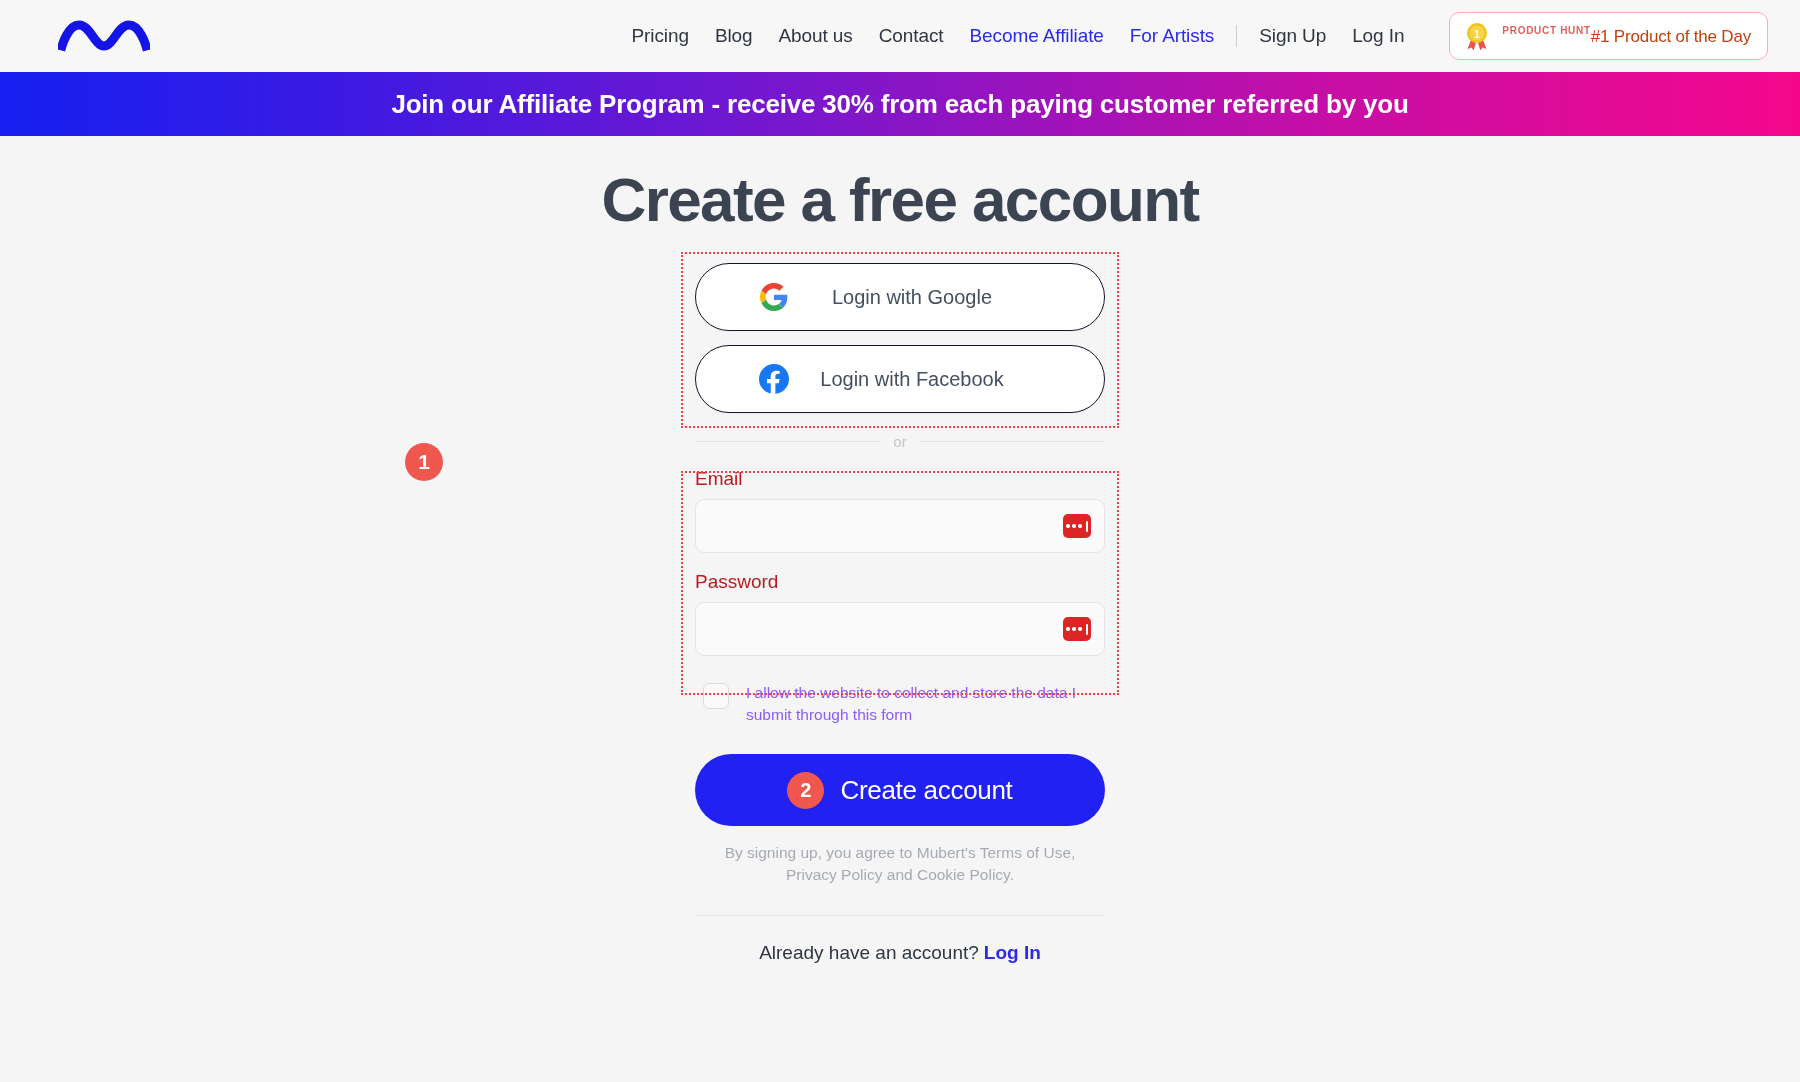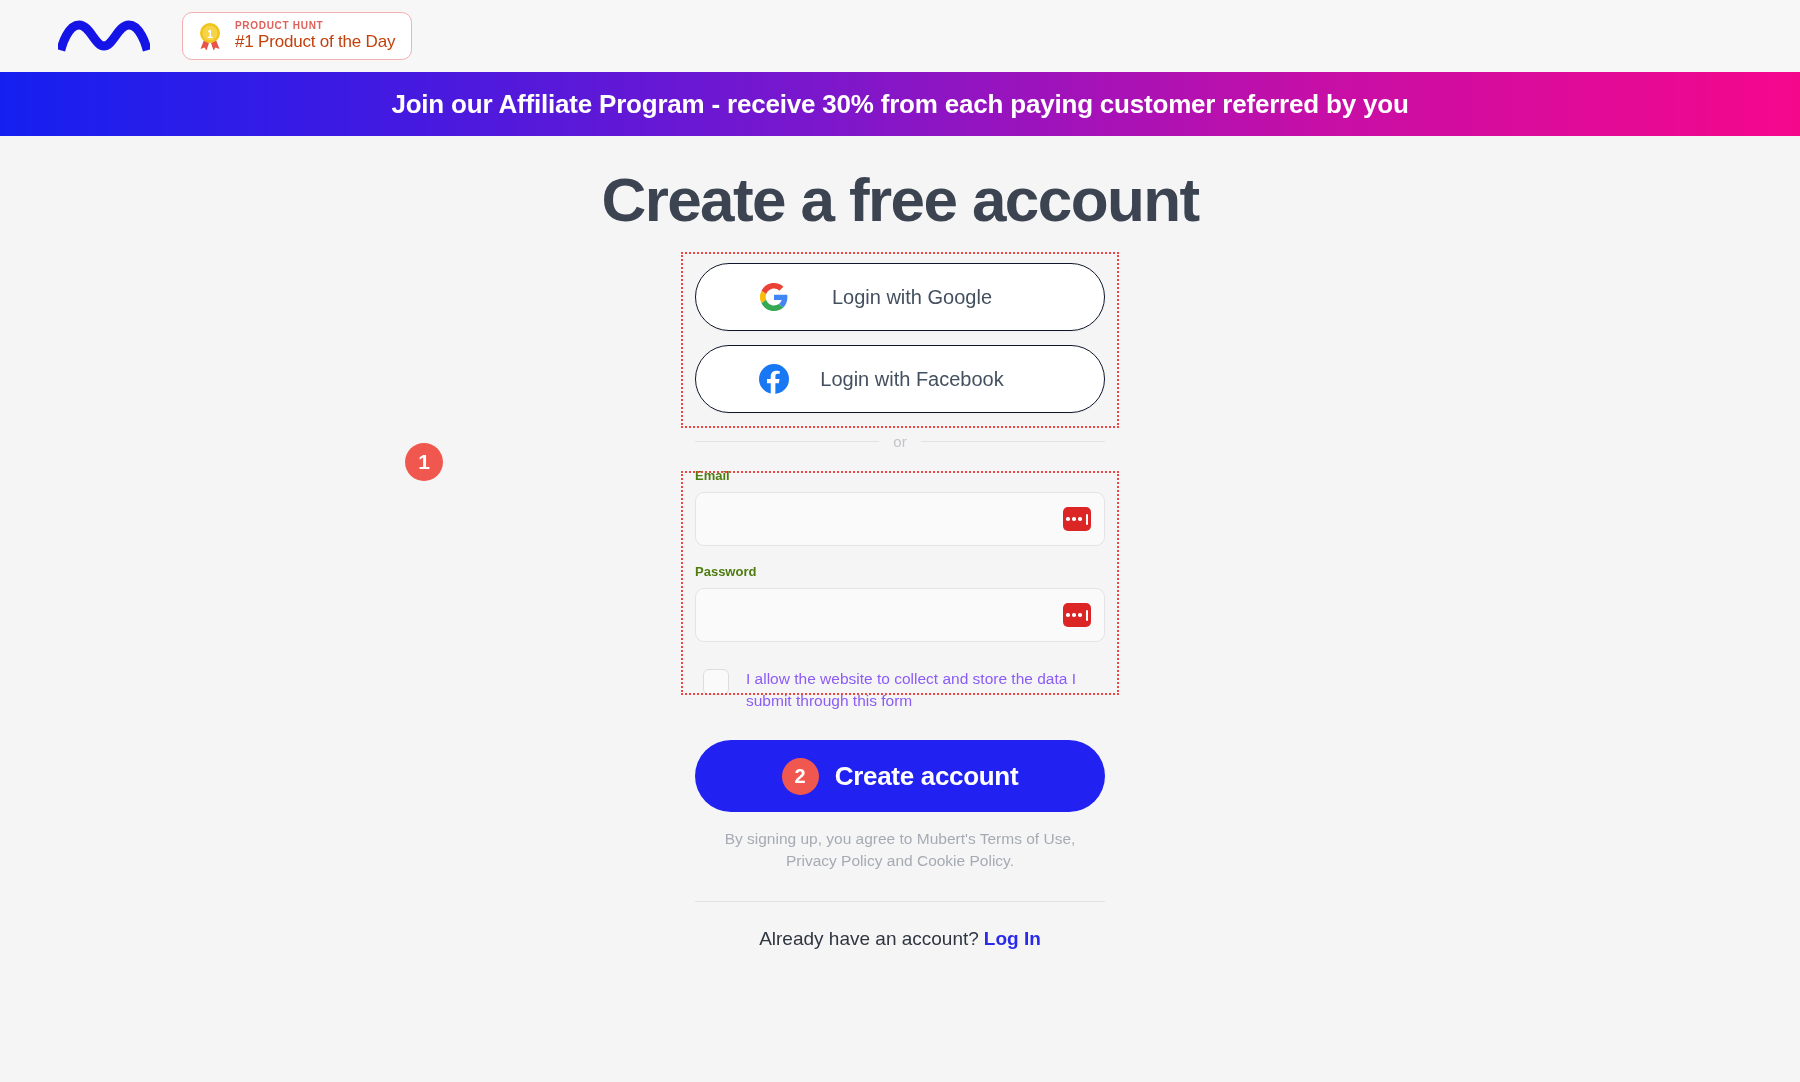--- a/index.html
+++ b/index.html
@@ -50,21 +50,21 @@
     border-radius: 10px;
     background: #ffffff;
     height: 48px;
     display: flex;
     align-items: center;
     padding: 0 16px 0 12px;
     gap: 10px;
     flex: 0 0 auto;
   }
   .ph-medal { width: 30px; height: 30px; flex: 0 0 auto; }
-  .ph-text { display: flex; flex-direction: column; justify-content: center; line-height: 1.05; }
+  .ph-text { display: flex; flex-direction: row; justify-content: center; line-height: 1.05; }
   .ph-kicker {
     font-size: 10px;
     font-weight: bold;
     letter-spacing: 0.7px;
     color: #e0605a;
   }
   .ph-title {
     font-size: 17px;
     font-weight: normal;
     color: #c2410c;
@@ -179,24 +179,23 @@
   .or-line { flex: 1; height: 1px; background: #e2e2e4; }
   .or-text {
     font-size: 15px;
     color: #c3c4c8;
     padding: 0 14px;
   }
 
   
   .field { margin-bottom: 18px; }
   .field-label {
-    font-size: 13px;
-    color: #4d7c0f;
+    font-size: 19px;
+    color: #b91c1c;
     margin-bottom: 9px;
-    font-weight: bold;
   }
   .field-input-wrap { position: relative; }
   .field-input {
     width: 100%;
     height: 54px;
     border: 1px solid #e4e4e6;
     border-radius: 9px;
     background: #fafafb;
     padding: 0 60px 0 18px;
     font-size: 17px;
@@ -255,21 +254,21 @@
     border: none;
     border-radius: 36px;
     display: flex;
     align-items: center;
     justify-content: center;
     cursor: pointer;
   }
   .primary-label {
     color: #ffffff;
     font-size: 26px;
-    font-weight: bold;
+    font-weight: normal;
     letter-spacing: -0.3px;
   }
 
   .terms {
     text-align: center;
     font-size: 15.5px;
     line-height: 1.45;
     color: #a6abb3;
     margin-top: 16px;
     padding: 0 10px;
@@ -296,20 +295,31 @@
 </head>
 <body>
 
 <div class="header">
   <a class="logo-link" href="#">
     <svg class="logo" viewBox="0 0 92 40">
       <path d="M4 30 C 4 30, 10 9, 21 9 C 32 9, 37 30, 46 30 C 55 30, 60 9, 71 9 C 82 9, 88 30, 88 30" fill="none" stroke="#1414e6" stroke-width="9" stroke-linecap="square"></path>
     </svg>
   </a>
 
+  <nav class="nav">
+    <a class="nav-link" href="#">Pricing</a>
+    <a class="nav-link" href="#">Blog</a>
+    <a class="nav-link" href="#">About us</a>
+    <a class="nav-link" href="#">Contact</a>
+    <a class="nav-link accent" href="#">Become Affiliate</a>
+    <a class="nav-link accent" href="#">For Artists</a>
+    <span class="nav-divider"></span>
+    <a class="nav-link" href="#">Sign Up</a>
+    <a class="nav-link" href="#">Log In</a>
+  </nav>
 
   <div class="ph-badge">
     <svg class="ph-medal" viewBox="0 0 30 30">
       <path d="M9 19 L5.5 28 L9.5 26.5 L11.5 29.5 L14 22 Z" fill="#e8544a"></path>
       <path d="M21 19 L24.5 28 L20.5 26.5 L18.5 29.5 L16 22 Z" fill="#e8544a"></path>
       <circle cx="15" cy="12" r="10" fill="#f0c419"></circle>
       <circle cx="15" cy="12" r="7.5" fill="#f5d44a"></circle>
       <text x="15" y="16.5" font-size="10" font-weight="bold" fill="#ffffff" text-anchor="middle" font-family="Liberation Sans, sans-serif">1</text>
     </svg>
     <div class="ph-text">

